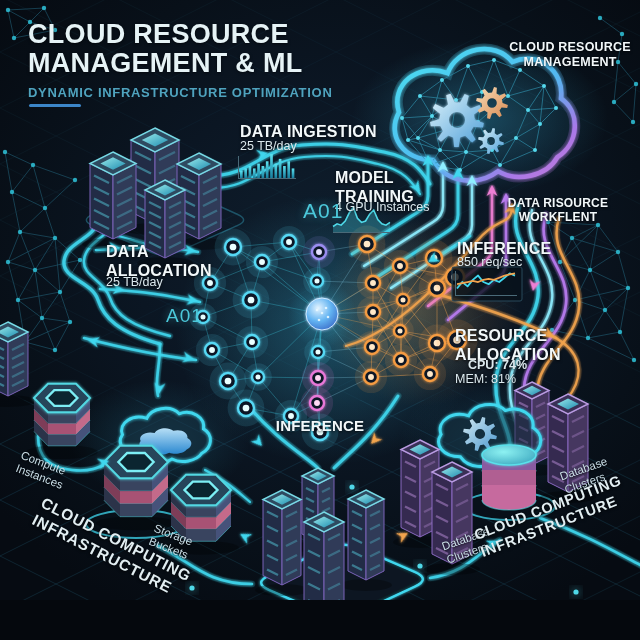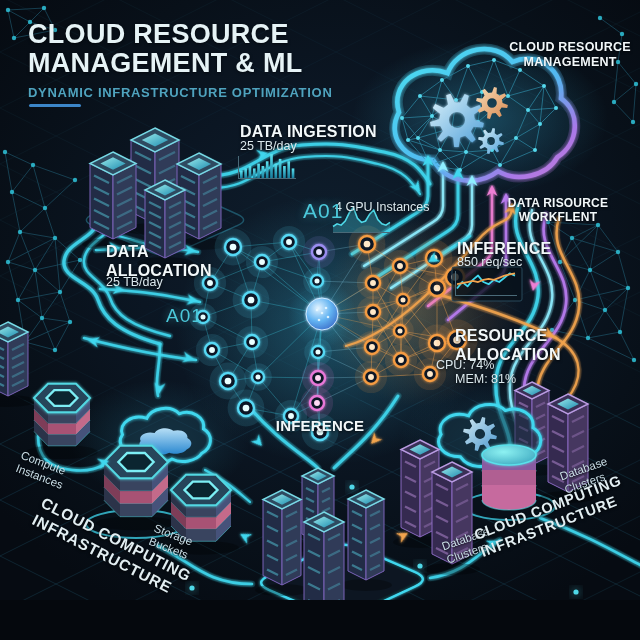--- a/index.html
+++ b/index.html
@@ -1064,39 +1064,43 @@
   </div>
 
   <div class="lbl h ctr" style="left:498px;top:197px;width:120px;font-size:12px;">
     <div>DATA RISOURCE</div>
     <div>WORKFLENT</div>
   </div>
 
   <div class="lbl h" style="left:240px;top:123px;">DATA INGESTION</div>
   <div class="lbl v" style="left:240px;top:139px;">25 TB/day</div>
 
+  <div class="lbl h" style="left:335px;top:169px;">
+    <div>MODEL</div>
+    <div>TRAINING</div>
+  </div>
   <div class="lbl v" style="left:335px;top:200px;">4 GPU Instances</div>
 
   <div class="lbl a01" style="left:303px;top:199px;font-size:21px;">A01</div>
   <div class="lbl a01" style="left:166px;top:305px;font-size:19px;">A01</div>
 
   <div class="lbl h" style="left:106px;top:243px;">
     <div>DATA</div>
     <div>ALLOCATION</div>
   </div>
   <div class="lbl v" style="left:106px;top:275px;">25 TB/day</div>
 
   <div class="lbl h" style="left:457px;top:240px;">INFERENCE</div>
   <div class="lbl v" style="left:457px;top:255px;">850 req/sec</div>
 
   <div class="lbl h" style="left:455px;top:327px;">
     <div>RESOURCE</div>
     <div>ALLOCATION</div>
   </div>
-  <div class="lbl v" style="left:436px;top:358px;">CPU: 74%</div>
+  <div class="lbl v" style="left:468px;top:358px;font-weight:bold;">CPU: 74%</div>
   <div class="lbl v" style="left:455px;top:372px;">MEM: 81%</div>
 
   <div class="lbl h ctr" style="left:320px;top:417px;transform:translateX(-50%);font-size:15px;">
     <div>INFERENCE</div>
   </div>
 
   <div class="lbl small wrap rot" style="left:24px;top:448px;width:72px;transform:rotate(21deg);">Compute Instances</div>
   <div class="lbl small wrap rot" style="left:157px;top:521px;width:52px;transform:rotate(21deg);">Storage Buckets</div>
 
   <div class="lbl infra rot" style="left:46px;top:494px;font-size:15.5px;transform:rotate(27deg);">

